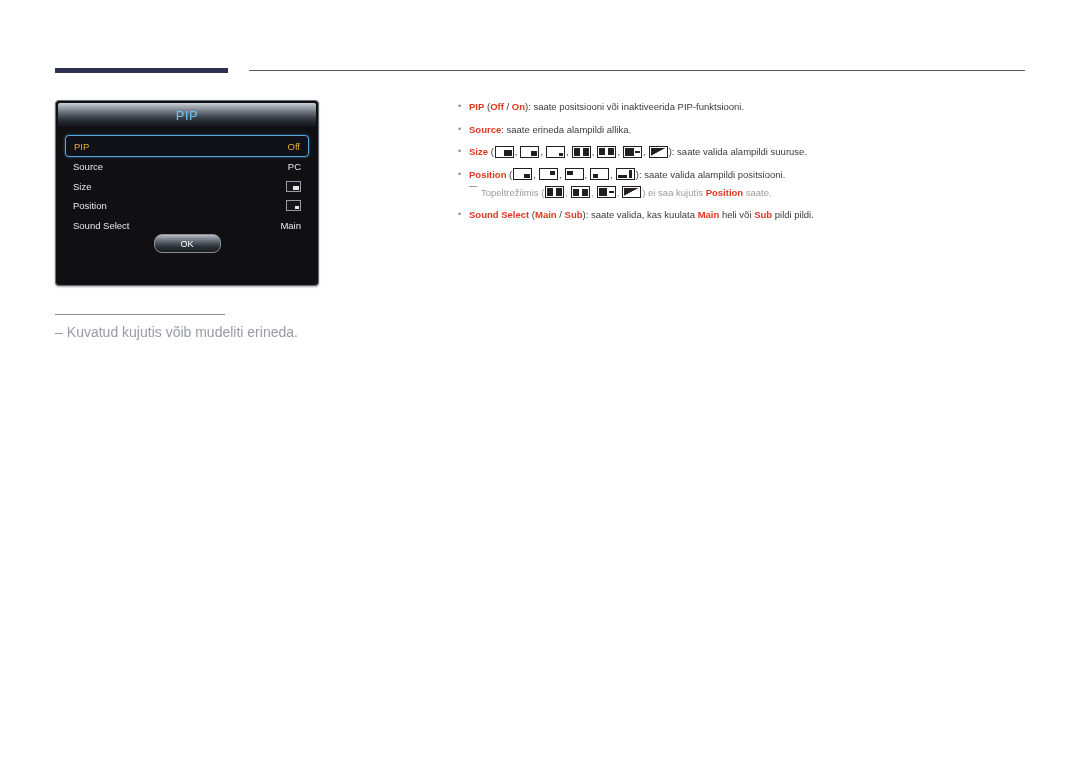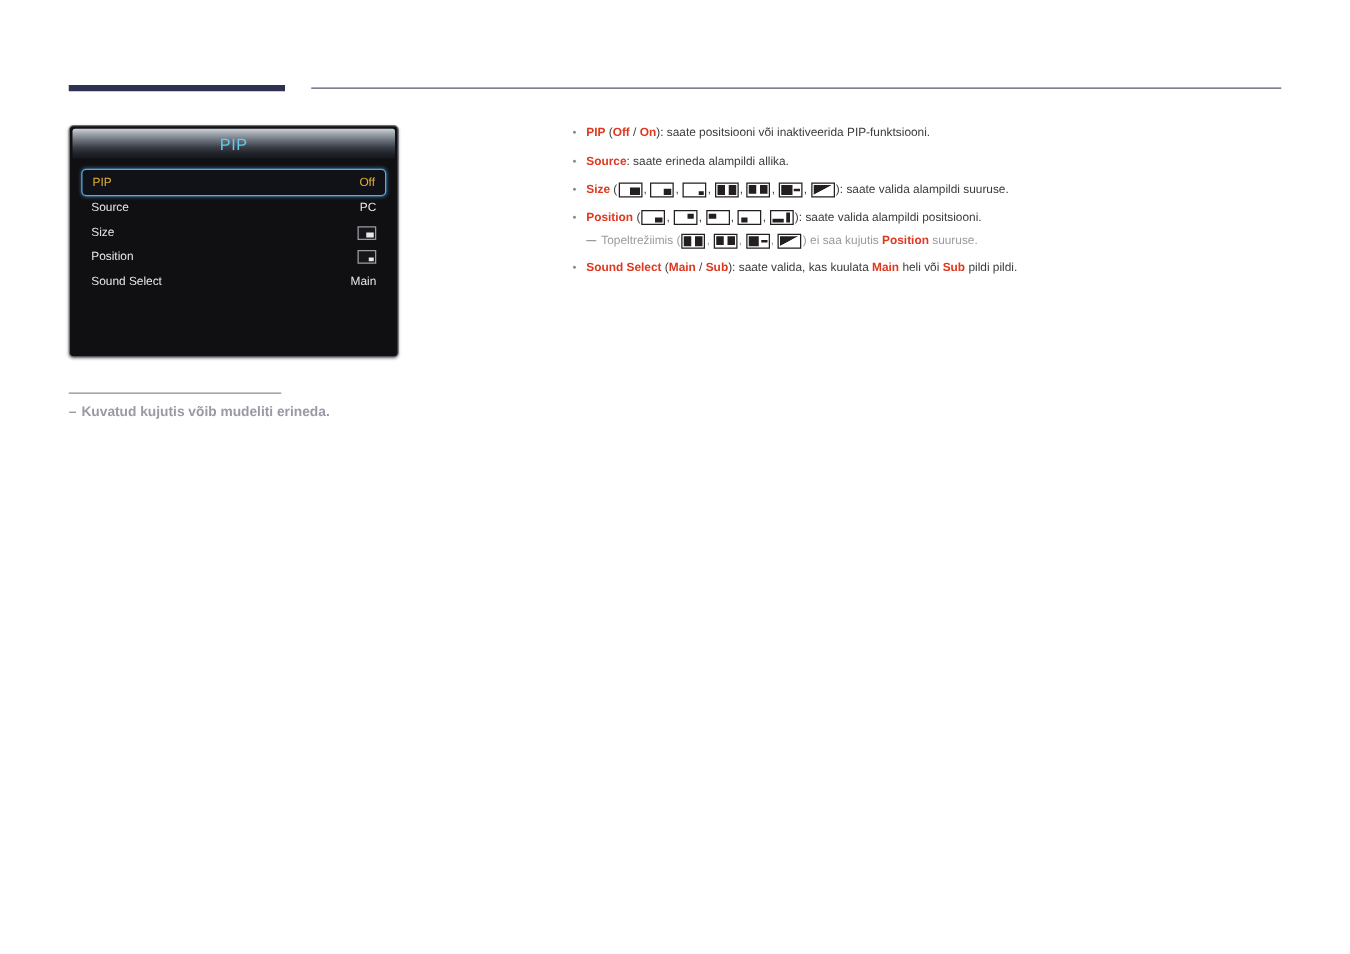--- a/index.html
+++ b/index.html
@@ -139,24 +139,23 @@
     top: 314px;
     width: 170px;
     height: 1px;
     background: #8c8c99;
   }
   #footnote {
     position: absolute;
     left: 55px;
     top: 324px;
     width: 330px;
-    font-size: 11px;
+    font-size: 14px;
     color: #9a9aa6;
     white-space: nowrap;
-    font-weight: bold;
   }
   #footnote .dash { margin-right: 4px; }
 
   
   #content {
     position: absolute;
     left: 458px;
     top: 100px;
     width: 580px;
     font-size: 9.5px;
@@ -181,21 +180,20 @@
     display: flex;
     flex-wrap: wrap;
     align-items: center;
   }
   .red { color: #e0371f; font-weight: bold; }
   .txt { white-space: pre; }
 
   
   .subnote {
     display: flex;
-    align-items: center;
     margin: -4px 0 9px 11px;
     line-height: 13px;
     color: #9b9b9b;
     flex-wrap: wrap;
   }
   .subnote .longdash {
     display: inline-block;
     width: 8px;
     height: 1px;
     background: #9b9b9b;
@@ -283,20 +281,23 @@
       </span>
     </div>
 
     <div class="osd-row">
       <span class="osd-label">Sound Select</span>
       <span class="osd-value">Main</span>
     </div>
 
   </div>
 
+  <div id="osd-ok-wrap">
+    <div id="osd-ok">OK</div>
+  </div>
 </div>
 
 <div id="footnote-rule"></div>
 <div id="footnote">
   <span class="dash">–</span><span>Kuvatud kujutis võib mudeliti erineda.</span>
 </div>
 
 <div id="content">
 
   <div class="bullet-row">
@@ -403,21 +404,21 @@
       <span class="pic sp3">
         <i class="l"></i>
         <i class="r"></i>
       </span>
       <span class="txt pic-sep">,</span>
       <span class="pic diag">
         <i class="d"></i>
       </span>
       <span class="txt">) ei saa kujutis </span>
       <span class="red txt">Position</span>
-      <span class="txt"> suuruse.</span>
+      <span class="txt"> saate.</span>
   </div>
 
   <div class="bullet-row">
     <span class="bullet-dot">•</span>
     <span class="bullet-text">
       <span class="red txt">Sound Select</span>
         <span class="txt"> (</span>
         <span class="red txt">Main</span>
         <span class="txt"> / </span>
         <span class="red txt">Sub</span>

